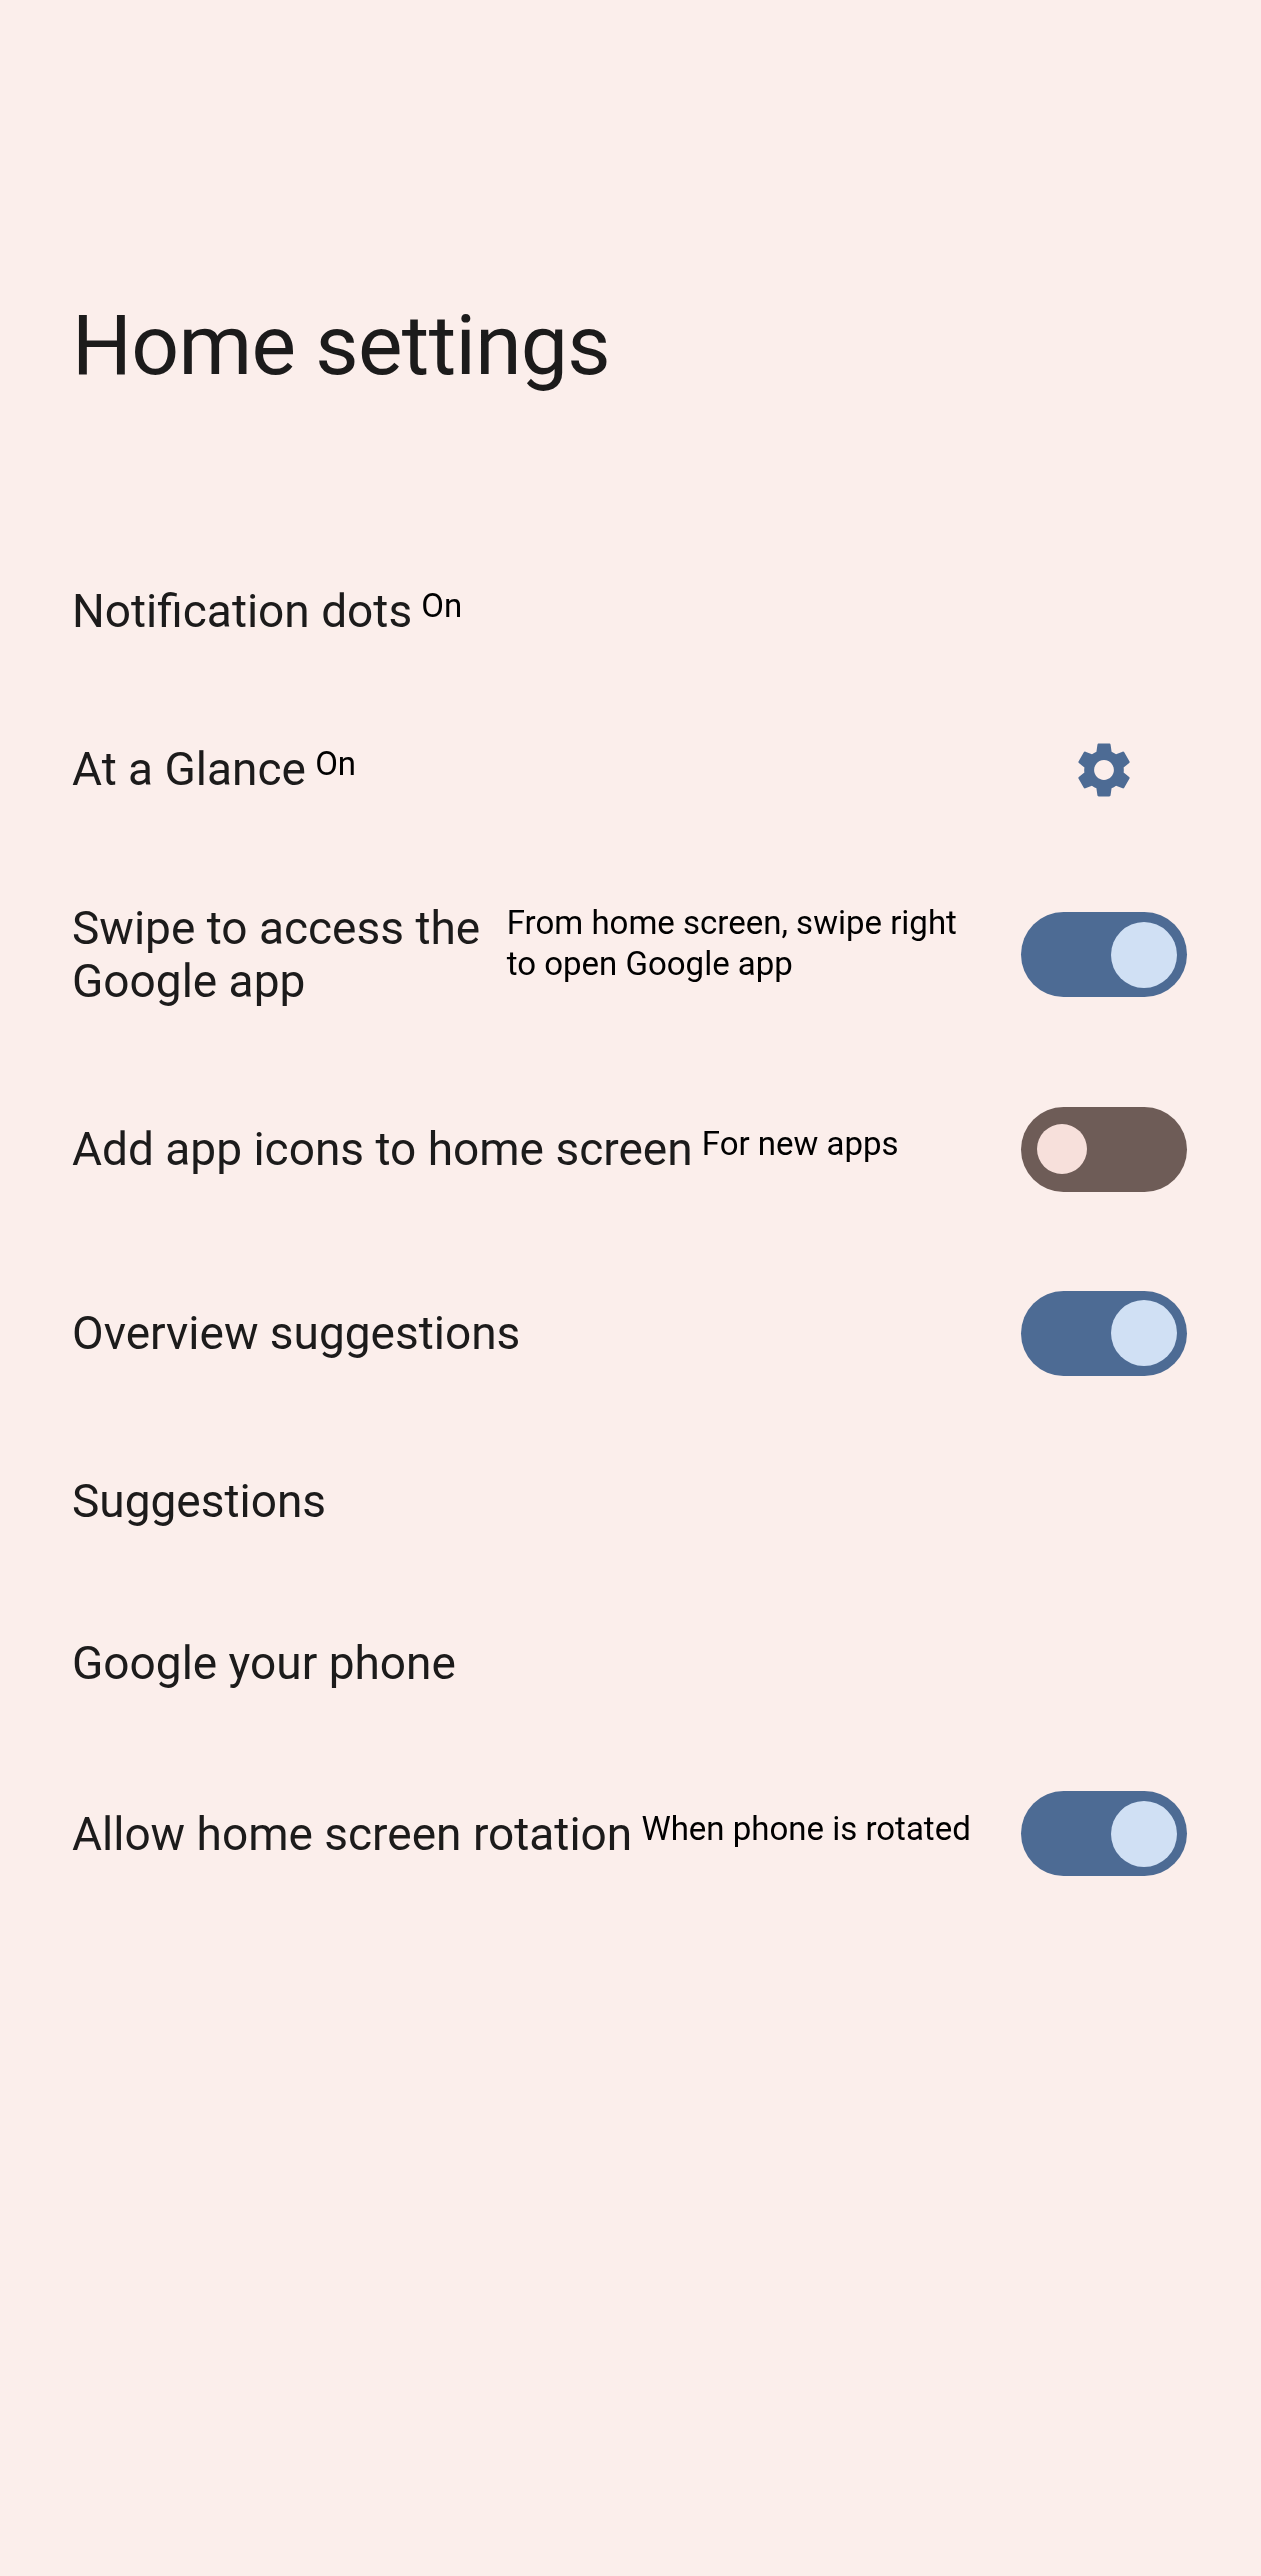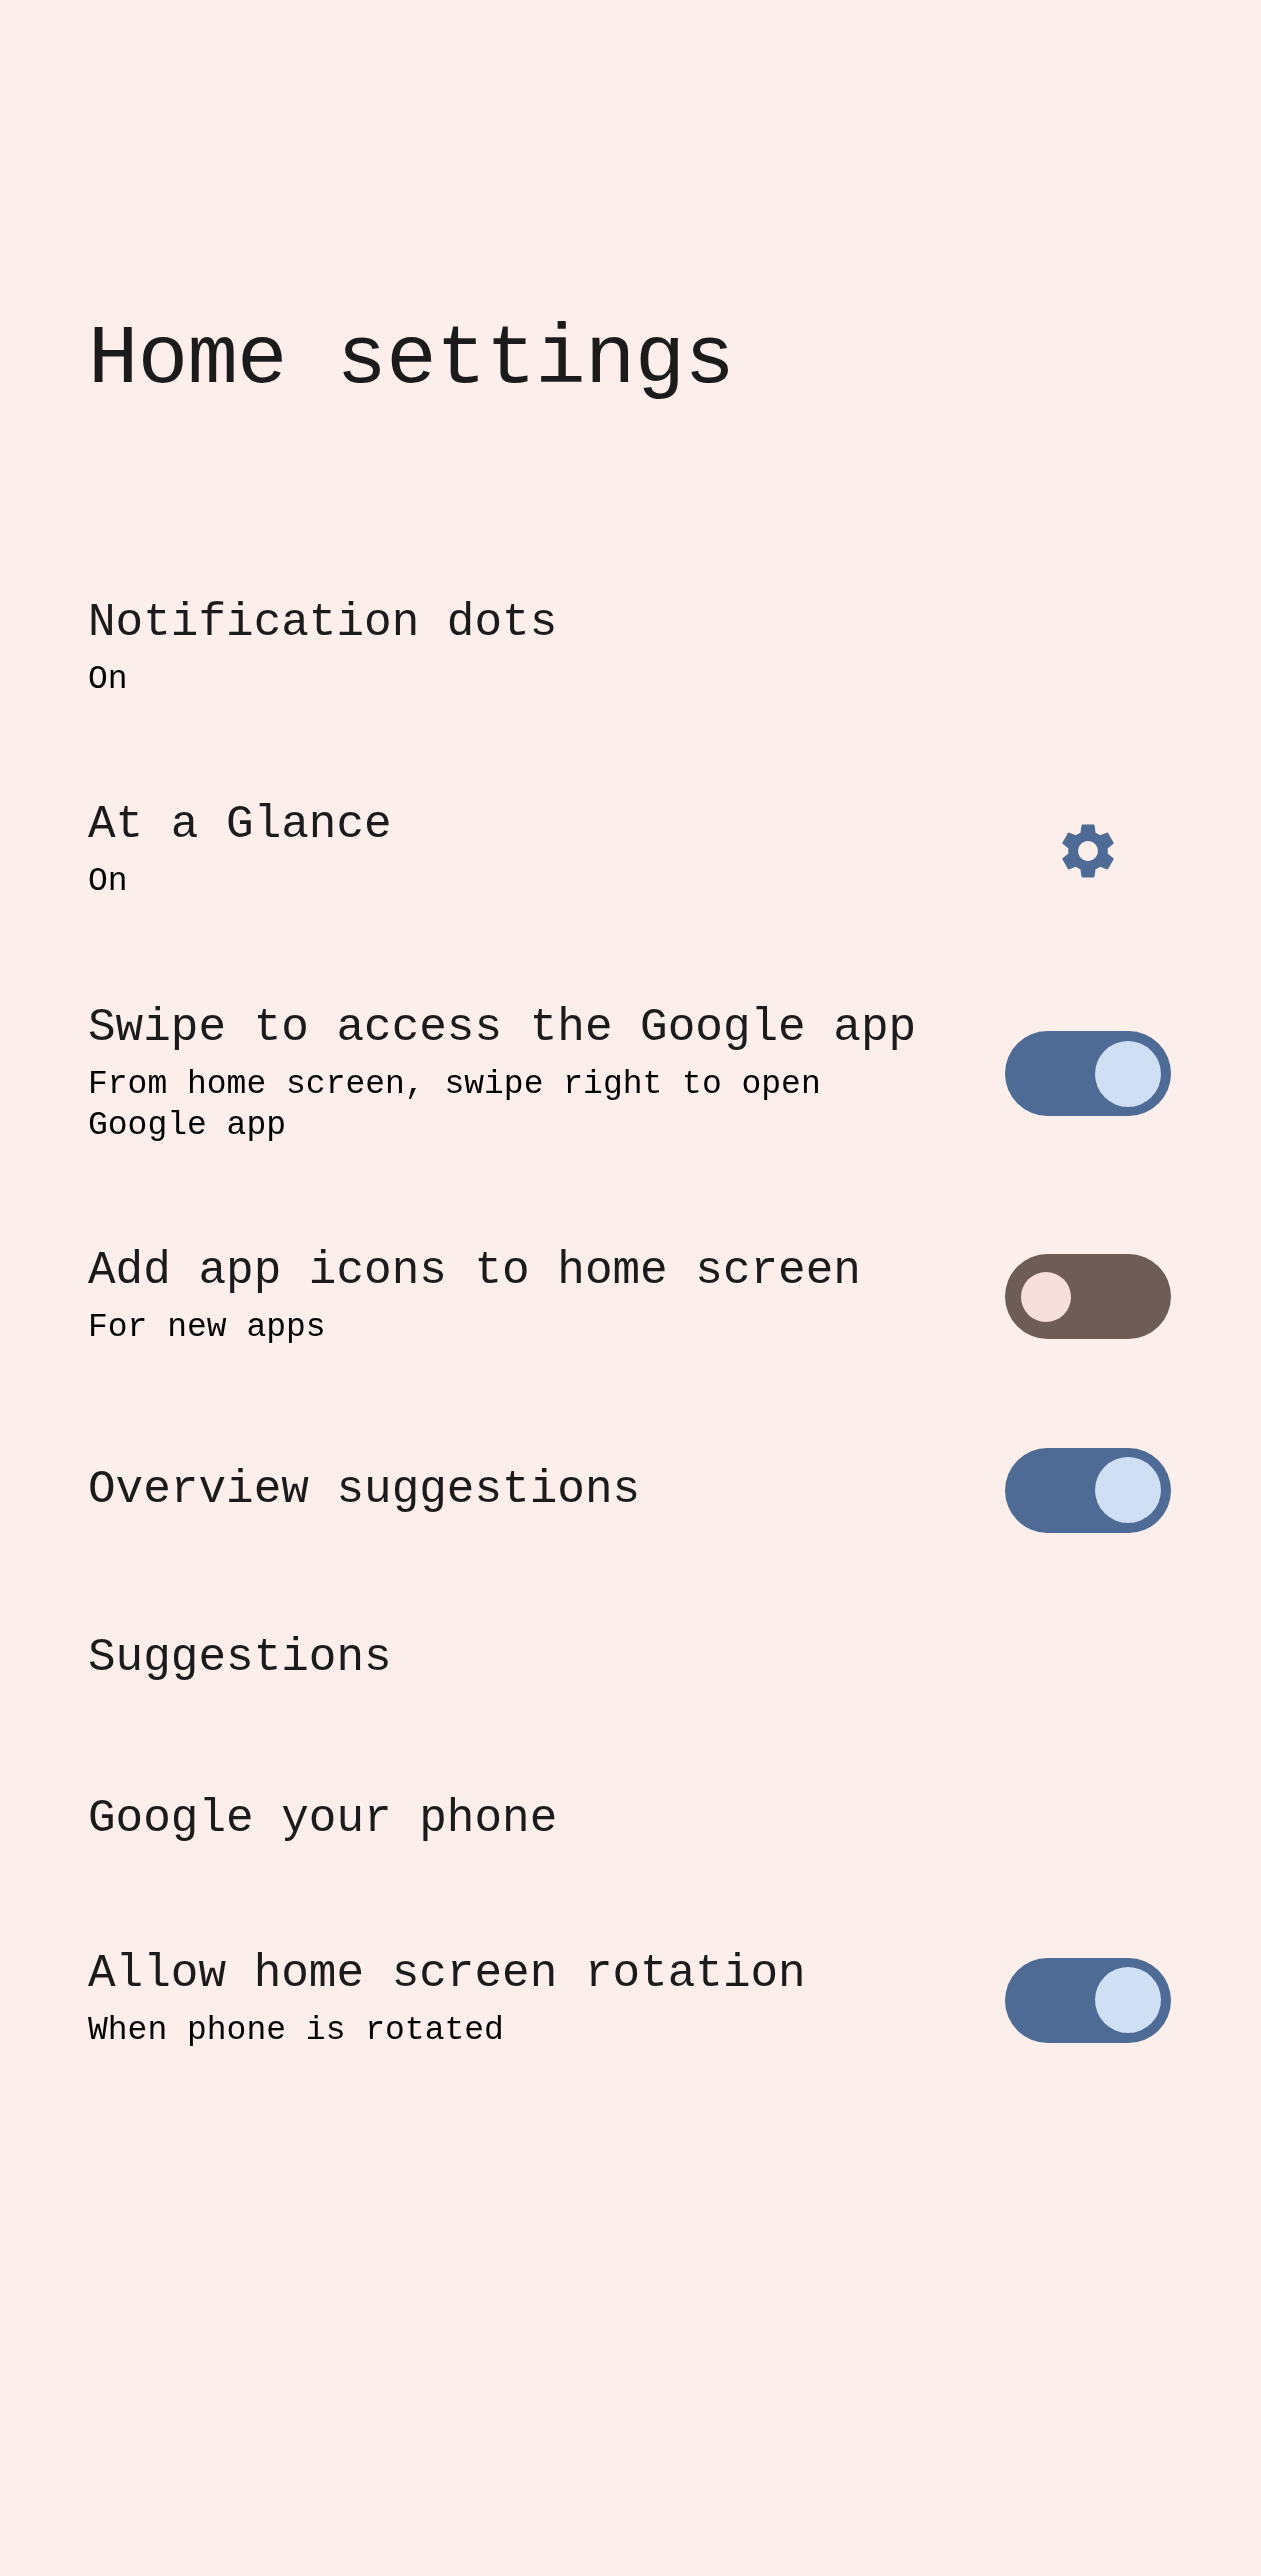--- a/index.html
+++ b/index.html
@@ -3,42 +3,41 @@
 <meta charset="utf-8">
 <style>
   * { box-sizing: border-box; margin: 0; padding: 0; }
   html, body {
     width: 1261px;
     background: #FBEEEB;
     font-family: -apple-system, BlinkMacSystemFont, "Segoe UI", Roboto, sans-serif;
     color: #1C1B1B;
   }
   .page {
-    padding: 16px;
-    font-family: Liberation Mono, monospace;
+    padding: 0;
   }
   .header {
     padding: 296px 72px 144px 72px;
   }
   .page-title {
     font-size: 84px;
     font-weight: 400;
     color: #1C1B1B;
     letter-spacing: -0.7px;
   }
   .setting-row {
     display: flex;
     align-items: center;
     justify-content: space-between;
     padding: 46px 72px 53px 72px;
   }
   .setting-text {
     flex: 1;
     display: flex;
-    flex-direction: column;
+    flex-direction: row;
     gap: 9.2px;
     padding-right: 26px;
   }
   .setting-title {
     font-size: 46px;
     font-weight: 400;
     color: #1C1B1B;
     line-height: 1.15;
   }
   .setting-sub {

